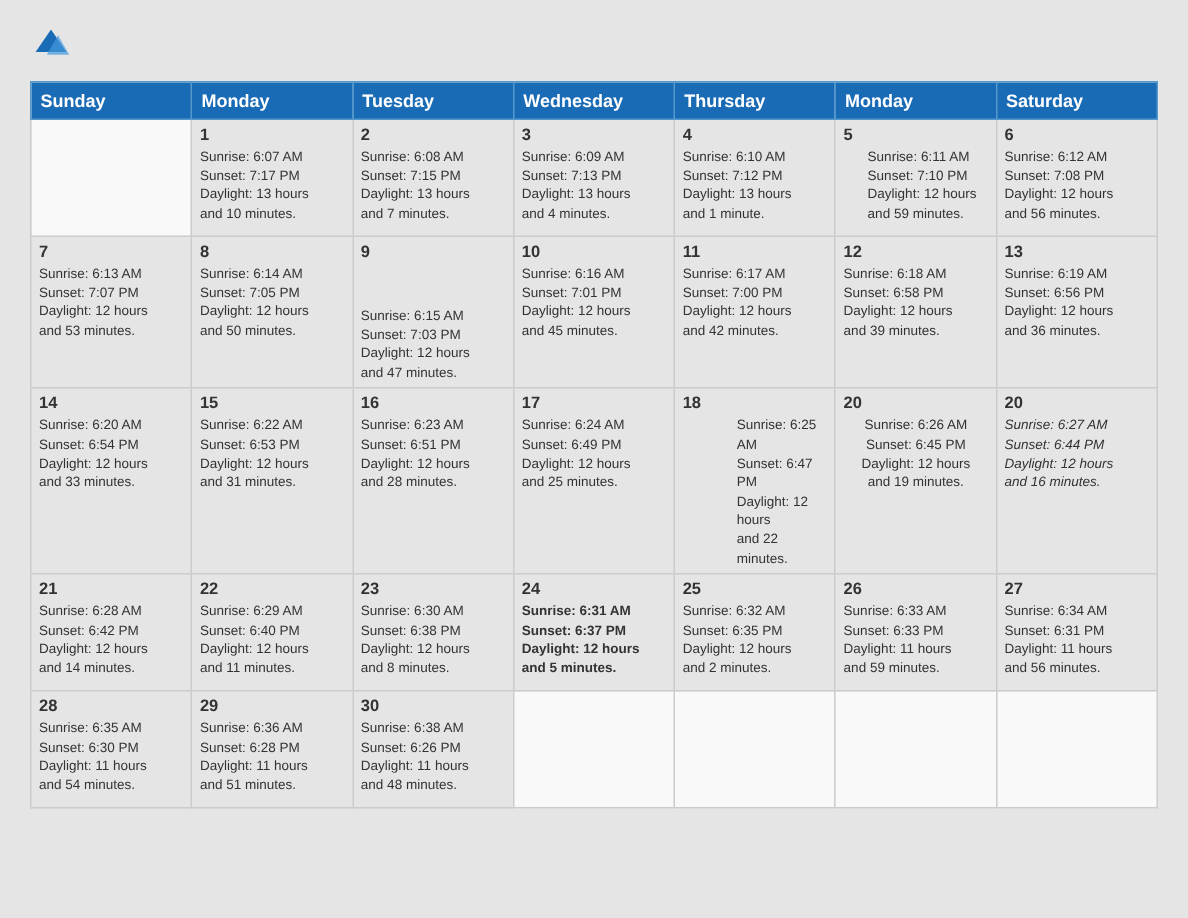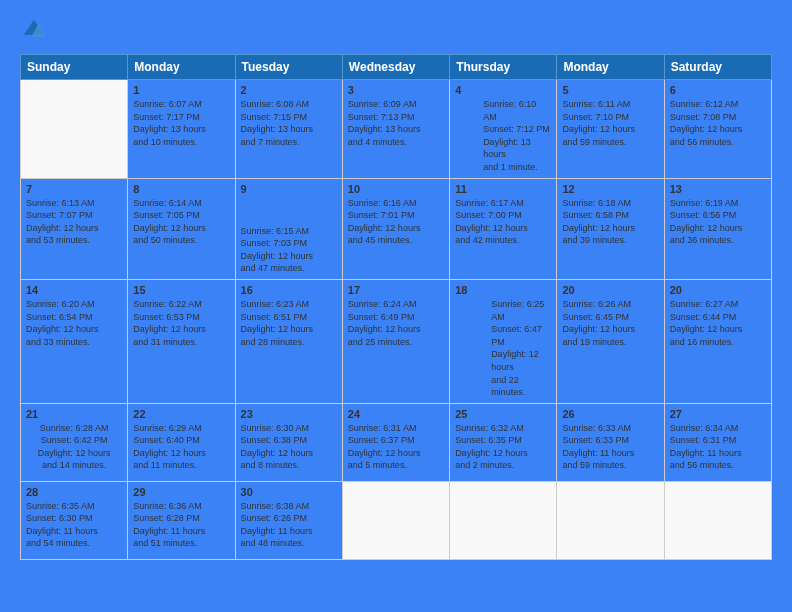--- a/index.html
+++ b/index.html
@@ -7,21 +7,21 @@
       font-family: Arial, sans-serif;
       background: #fff;
       width: 792px;
       height: 612px;
       overflow: hidden;
     }
     .page {
       width: 792px;
       height: 612px;
       padding: 16px 20px 2px 20px;
-      background: #3b82f6;
+      background: #e5e5e5;
     }
     .header {
       display: flex;
       justify-content: space-between;
       align-items: flex-start;
       margin-bottom: 10px;
     }
     .logo {
       display: flex;
       align-items: center;
@@ -141,28 +141,28 @@
           </td>
           <td>
             <span class="day-number">3</span>
             <div class="day-info" style="white-space: pre-line;">Sunrise: 6:09 AM
 Sunset: 7:13 PM
 Daylight: 13 hours
 and 4 minutes.</div>
           </td>
           <td>
             <span class="day-number">4</span>
-            <div class="day-info" style="white-space: pre-line; margin-left: 28px;">Sunrise: 6:10 AM
+            <div class="day-info" style="white-space: pre-line;">Sunrise: 6:10 AM
 Sunset: 7:12 PM
 Daylight: 13 hours
 and 1 minute.</div>
           </td>
           <td>
             <span class="day-number">5</span>
-            <div class="day-info" style="white-space: pre-line;">Sunrise: 6:11 AM
+            <div class="day-info" style="white-space: pre-line; margin-left: 16px;">Sunrise: 6:11 AM
 Sunset: 7:10 PM
 Daylight: 12 hours
 and 59 minutes.</div>
           </td>
           <td>
             <span class="day-number">6</span>
             <div class="day-info" style="white-space: pre-line;">Sunrise: 6:12 AM
 Sunset: 7:08 PM
 Daylight: 12 hours
 and 56 minutes.</div>
@@ -250,58 +250,58 @@
           </td>
           <td>
             <span class="day-number">18</span>
             <div class="day-info" style="white-space: pre-line; margin-left: 36px;">Sunrise: 6:25 AM
 Sunset: 6:47 PM
 Daylight: 12 hours
 and 22 minutes.</div>
           </td>
           <td>
             <span class="day-number">20</span>
-            <div class="day-info" style="white-space: pre-line;">Sunrise: 6:26 AM
+            <div class="day-info" style="white-space: pre-line; text-align: center;">Sunrise: 6:26 AM
 Sunset: 6:45 PM
 Daylight: 12 hours
 and 19 minutes.</div>
           </td>
           <td>
             <span class="day-number">20</span>
-            <div class="day-info" style="white-space: pre-line;">Sunrise: 6:27 AM
+            <div class="day-info" style="white-space: pre-line; font-style: italic;">Sunrise: 6:27 AM
 Sunset: 6:44 PM
 Daylight: 12 hours
 and 16 minutes.</div>
           </td>
         </tr>
         <tr>
           <td>
             <span class="day-number">21</span>
-            <div class="day-info" style="white-space: pre-line; text-align: center;">Sunrise: 6:28 AM
+            <div class="day-info" style="white-space: pre-line;">Sunrise: 6:28 AM
 Sunset: 6:42 PM
 Daylight: 12 hours
 and 14 minutes.</div>
           </td>
           <td>
             <span class="day-number">22</span>
             <div class="day-info" style="white-space: pre-line;">Sunrise: 6:29 AM
 Sunset: 6:40 PM
 Daylight: 12 hours
 and 11 minutes.</div>
           </td>
           <td>
             <span class="day-number">23</span>
             <div class="day-info" style="white-space: pre-line;">Sunrise: 6:30 AM
 Sunset: 6:38 PM
 Daylight: 12 hours
 and 8 minutes.</div>
           </td>
           <td>
             <span class="day-number">24</span>
-            <div class="day-info" style="white-space: pre-line;">Sunrise: 6:31 AM
+            <div class="day-info" style="white-space: pre-line; font-weight: bold;">Sunrise: 6:31 AM
 Sunset: 6:37 PM
 Daylight: 12 hours
 and 5 minutes.</div>
           </td>
           <td>
             <span class="day-number">25</span>
             <div class="day-info" style="white-space: pre-line;">Sunrise: 6:32 AM
 Sunset: 6:35 PM
 Daylight: 12 hours
 and 2 minutes.</div>

